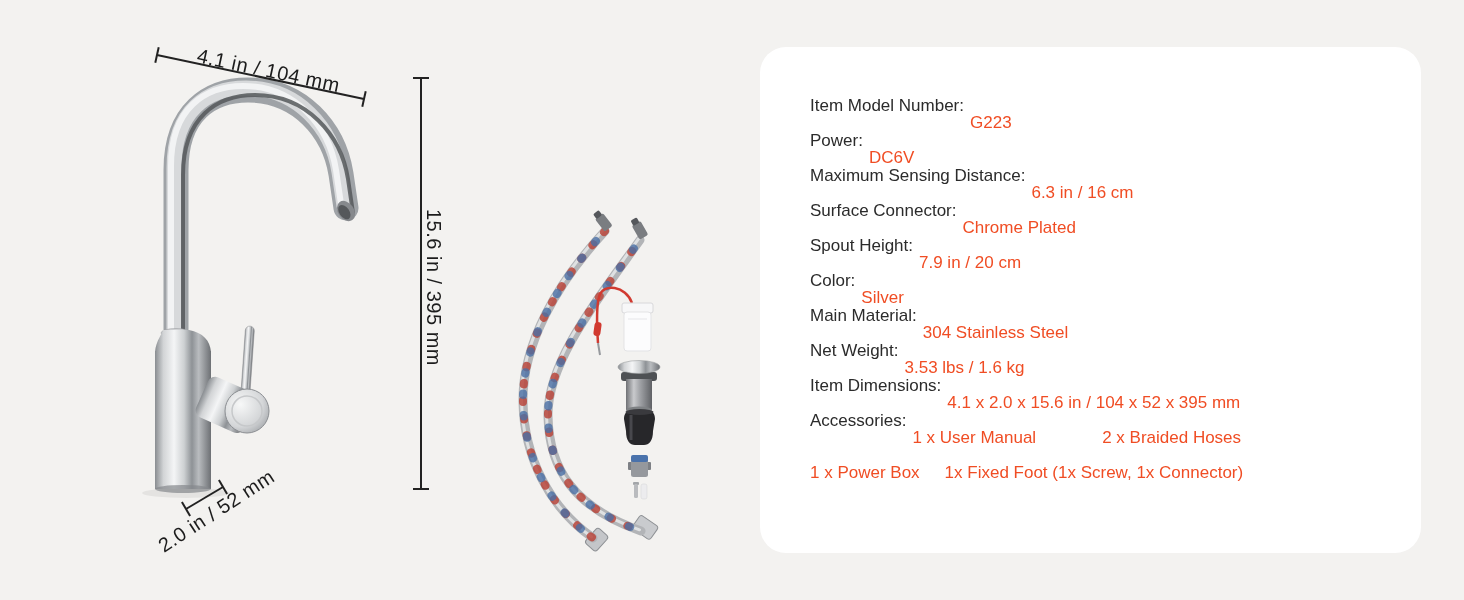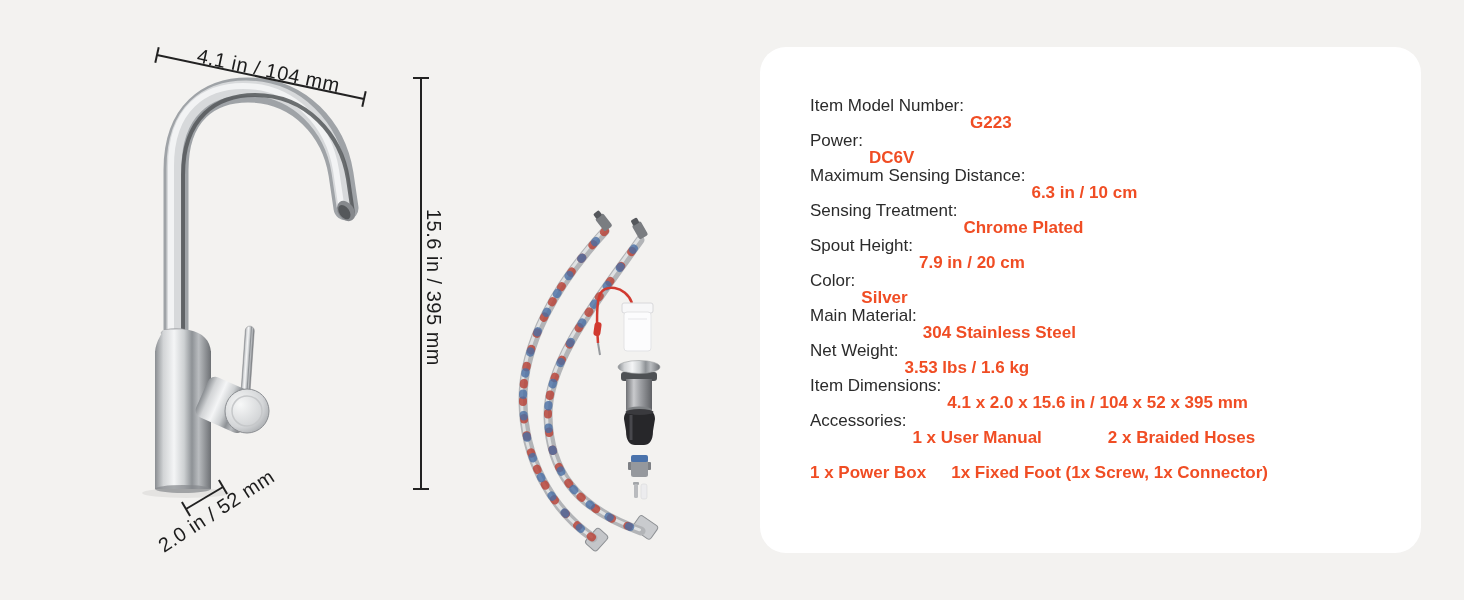--- a/index.html
+++ b/index.html
@@ -27,21 +27,21 @@
     padding:41px 30px 0 50px;
   }
   .row {
     display:flex;
     align-items:center;
     height:35px;
     font-size:17px;
     white-space:nowrap;
   }
   .lbl { color:var(--label-text,#2b2b2b); font-weight:400;text-align:right; }
-  .val { color:var(--accent,#f04d24); font-weight:700; margin-left:6px;margin-top:34px; }
+  .val { color:var(--accent,#f04d24); font-weight:400; margin-left:6px;margin-top:34px; }
   .val.first { margin-left:0;text-align:center; }
   .val.gap-wide { margin-left:66px;text-align:center; }
   .val.gap-small { margin-left:25px; }
 </style>
 </head>
 <body>
 
 <div class="stage">
 
   <svg class="diagram-svg" width="760" height="600" viewBox="0 0 760 600">
@@ -194,24 +194,24 @@
     <div class="row">
       <span class="lbl">Item Model Number:</span>
       <span class="val">G223</span>
     </div>
     <div class="row">
       <span class="lbl">Power:</span>
       <span class="val">DC6V</span>
     </div>
     <div class="row">
       <span class="lbl">Maximum Sensing Distance:</span>
-      <span class="val">6.3 in / 10 cm</span>
-    </div>
-    <div class="row">
-      <span class="lbl">Sensing Treatment:</span>
+      <span class="val">6.3 in / 16 cm</span>
+    </div>
+    <div class="row">
+      <span class="lbl">Surface Connector:</span>
       <span class="val">Chrome Plated</span>
     </div>
     <div class="row">
       <span class="lbl">Spout Height:</span>
       <span class="val">7.9 in / 20 cm</span>
     </div>
     <div class="row">
       <span class="lbl">Color:</span>
       <span class="val">Silver</span>
     </div>

